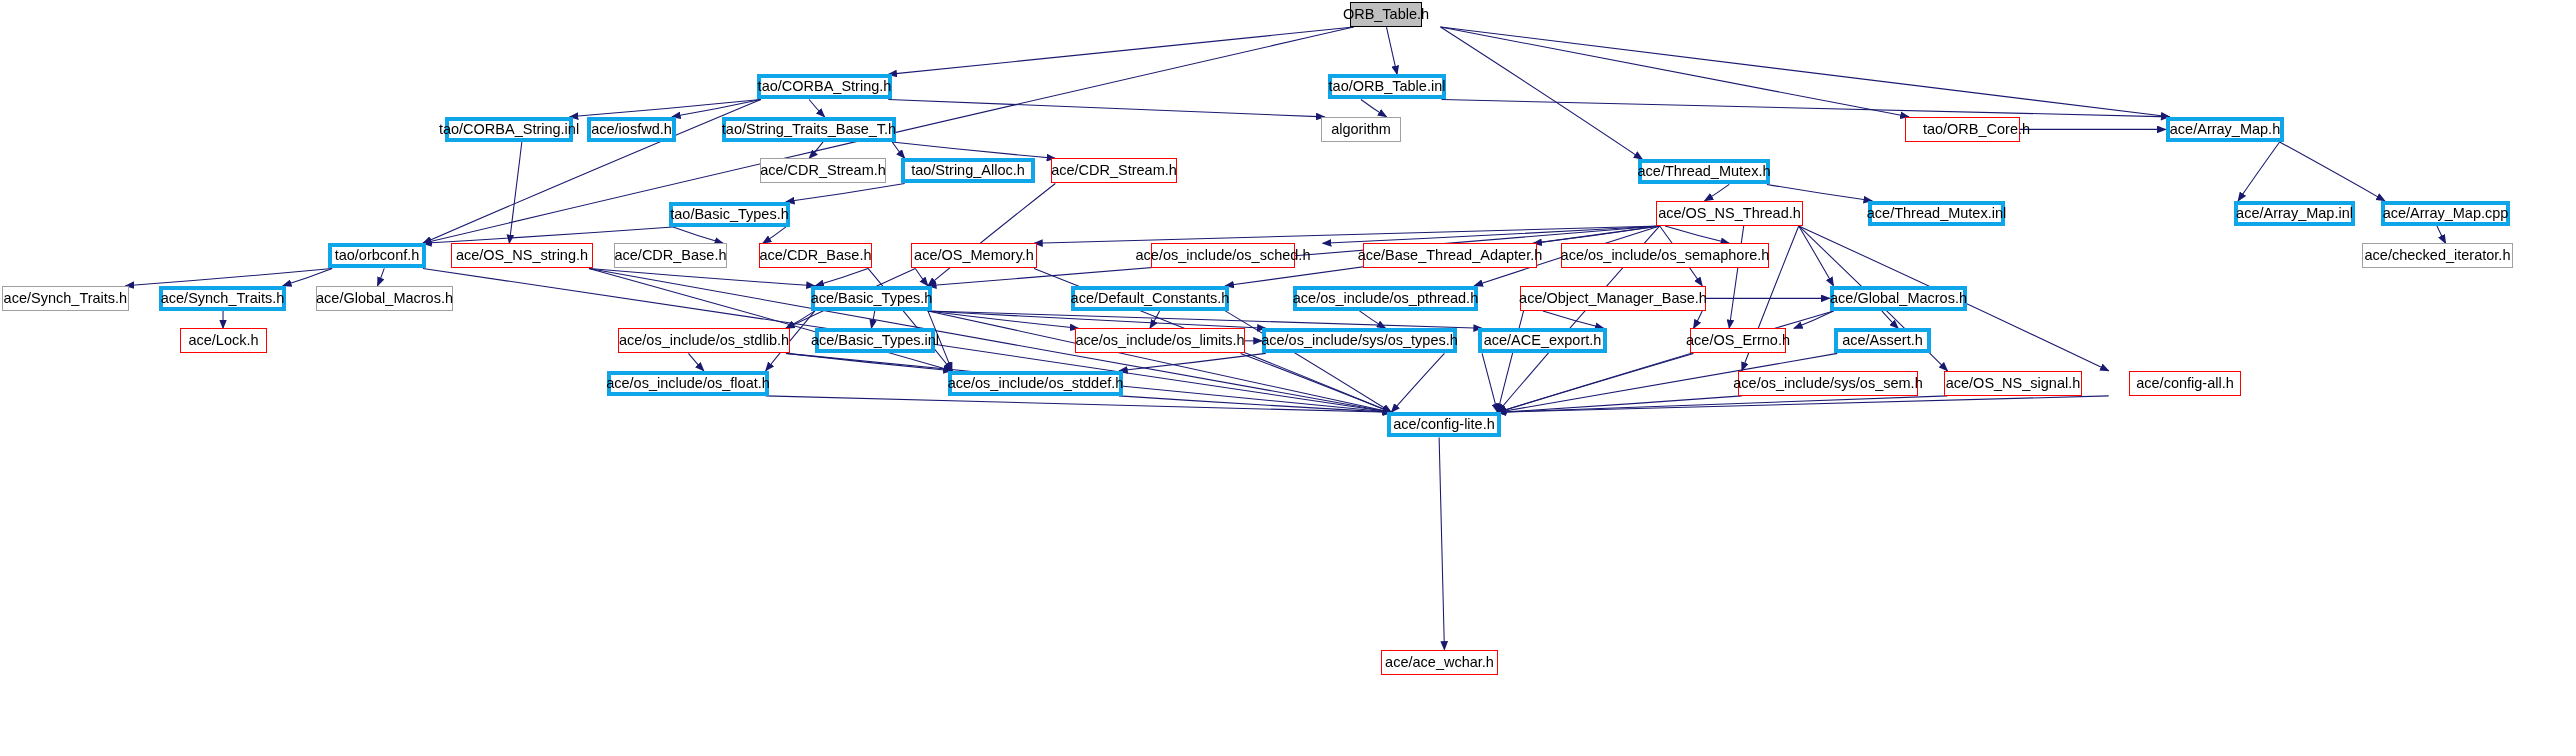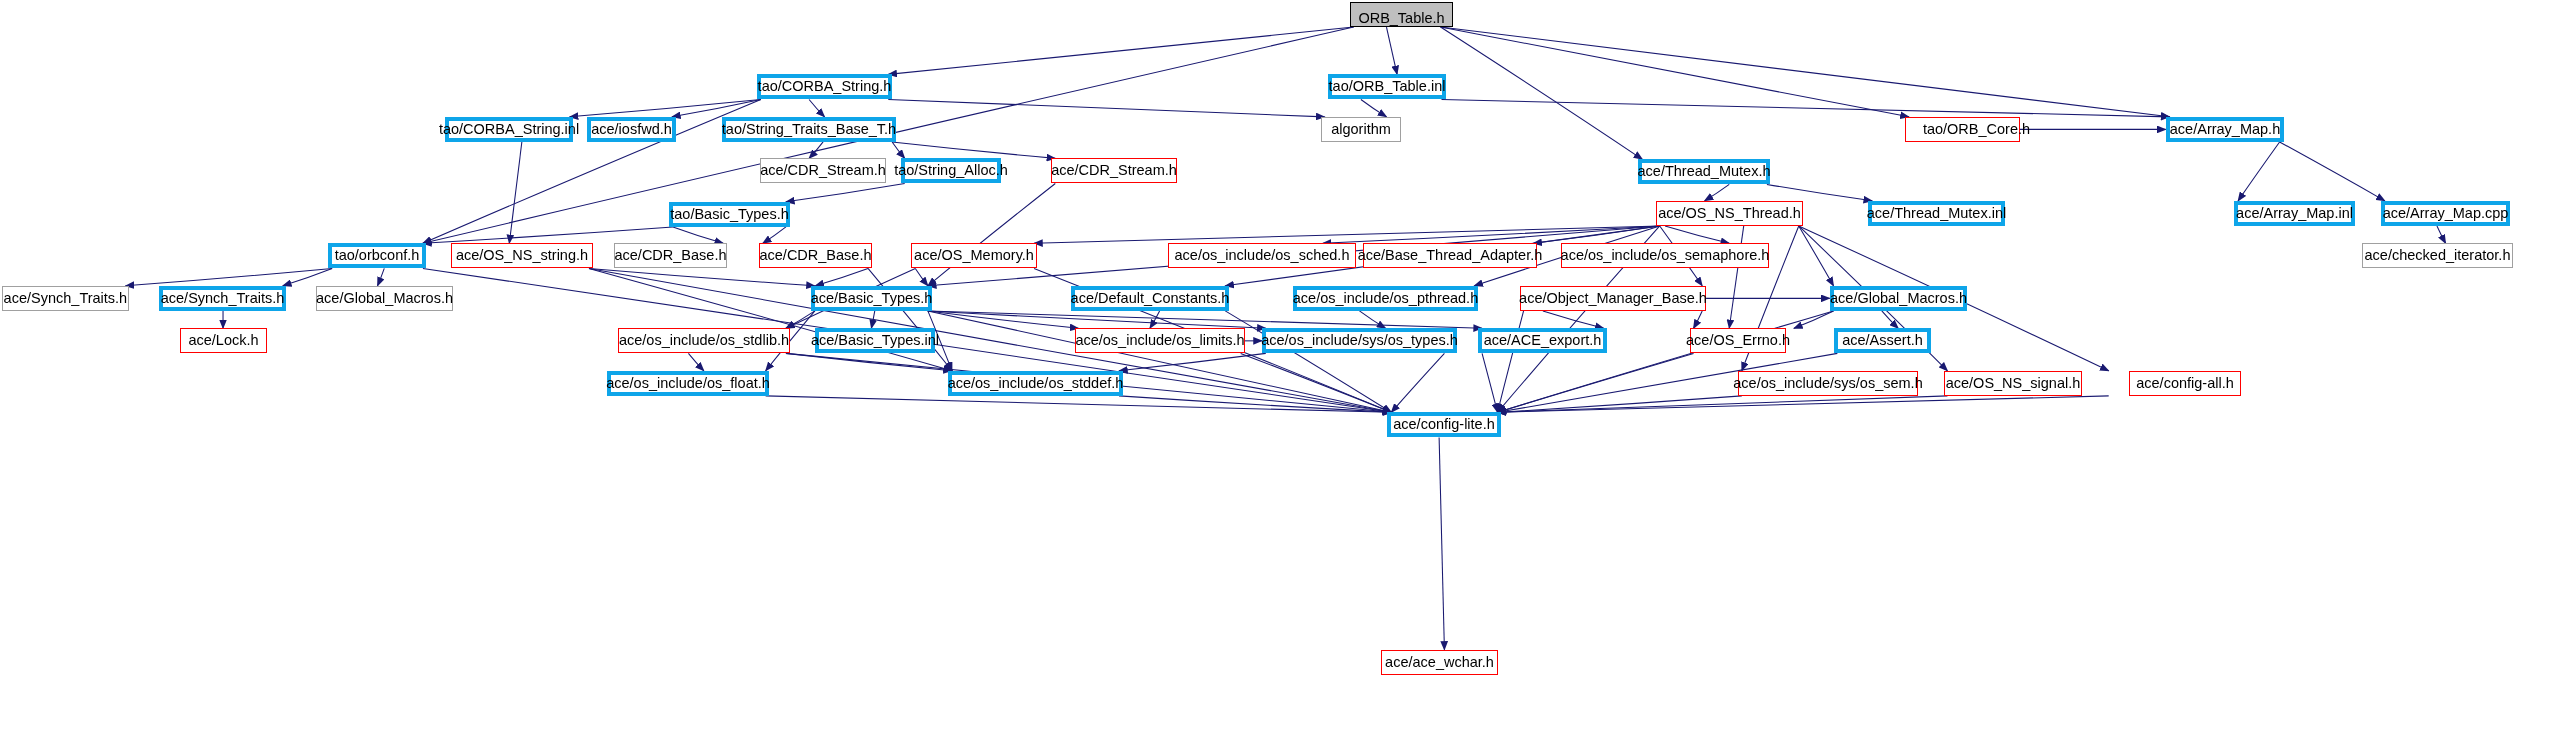--- a/index.html
+++ b/index.html
@@ -111,21 +111,21 @@
         <path d="M1903,366 Q1705.88,399.55 1551,427" fill="none" stroke="#191970" stroke-width="1.1" marker-end="url(#arrow)"></path>
         <path d="M793,410 Q1117,419.35 1441,427" fill="none" stroke="#191970" stroke-width="1.1" marker-end="url(#arrow)"></path>
         <path d="M1159,410 Q1300,419.35 1441,427" fill="none" stroke="#191970" stroke-width="1.1" marker-end="url(#arrow)"></path>
         <path d="M1804,410 Q1677.5,419.35 1551,427" fill="none" stroke="#191970" stroke-width="1.1" marker-end="url(#arrow)"></path>
         <path d="M2017,410 Q1784,419.35 1551,427" fill="none" stroke="#191970" stroke-width="1.1" marker-end="url(#arrow)"></path>
         <path d="M2184,410 Q1867.5,419.35 1551,427" fill="none" stroke="#191970" stroke-width="1.1" marker-end="url(#arrow)"></path>
         <path d="M1490.5,453 Q1493.58,574 1496,673" fill="none" stroke="#191970" stroke-width="1.1" marker-end="url(#arrow)"></path>
       </g>
   </svg>
   <div id="nodes">
-      <div class="node root" style="left: 1350px; top: 1.9px; width: 103px; align-items: flex-end;">
+      <div class="node root" style="left: 1350px; top: 1.9px; width: 72px;">
         <span class="nlabel">ORB_Table.h</span>
       </div>
       <div class="node black" style="left: 757px; top: 74px; width: 135px;">
         <span class="nlabel">tao/CORBA_String.h</span>
       </div>
       <div class="node black" style="left: 1328px; top: 74px; width: 118px;">
         <span class="nlabel">tao/ORB_Table.inl</span>
       </div>
       <div class="node black" style="left: 445px; top: 117px; width: 128px;">
         <span class="nlabel">tao/CORBA_String.inl</span>
@@ -141,21 +141,21 @@
       </div>
       <div class="node red" style="left: 1905px; top: 117px; width: 115px; padding-left: 28px;">
         <span class="nlabel">tao/ORB_Core.h</span>
       </div>
       <div class="node black" style="left: 2166px; top: 117px; width: 118px;">
         <span class="nlabel">ace/Array_Map.h</span>
       </div>
       <div class="node grey" style="left: 760px; top: 158px; width: 126px;">
         <span class="nlabel">ace/CDR_Stream.h</span>
       </div>
-      <div class="node black" style="left: 901px; top: 158px; width: 100px;">
+      <div class="node black" style="left: 901px; top: 158px; width: 134px;">
         <span class="nlabel">tao/String_Alloc.h</span>
       </div>
       <div class="node red" style="left: 1051px; top: 158px; width: 126px;">
         <span class="nlabel">ace/CDR_Stream.h</span>
       </div>
       <div class="node black" style="left: 1638px; top: 159px; width: 132px;">
         <span class="nlabel">ace/Thread_Mutex.h</span>
       </div>
       <div class="node black" style="left: 2234px; top: 201px; width: 121px;">
         <span class="nlabel">ace/Array_Map.inl</span>
@@ -183,21 +183,21 @@
       </div>
       <div class="node grey" style="left: 614px; top: 243px; width: 113px;">
         <span class="nlabel">ace/CDR_Base.h</span>
       </div>
       <div class="node red" style="left: 759px; top: 243px; width: 113px;">
         <span class="nlabel">ace/CDR_Base.h</span>
       </div>
       <div class="node red" style="left: 911px; top: 243px; width: 126px;">
         <span class="nlabel">ace/OS_Memory.h</span>
       </div>
-      <div class="node red" style="left: 1151px; top: 243px; width: 188px; margin-left: 17px;">
+      <div class="node red" style="left: 1151px; top: 243px; width: 144px;">
         <span class="nlabel">ace/os_include/os_sched.h</span>
       </div>
       <div class="node red" style="left: 1363px; top: 243px; width: 174px;">
         <span class="nlabel">ace/Base_Thread_Adapter.h</span>
       </div>
       <div class="node red" style="left: 1561px; top: 243px; width: 208px;">
         <span class="nlabel">ace/os_include/os_semaphore.h</span>
       </div>
       <div class="node grey" style="left: 1.9px; top: 286px; width: 127px;">
         <span class="nlabel">ace/Synch_Traits.h</span>

